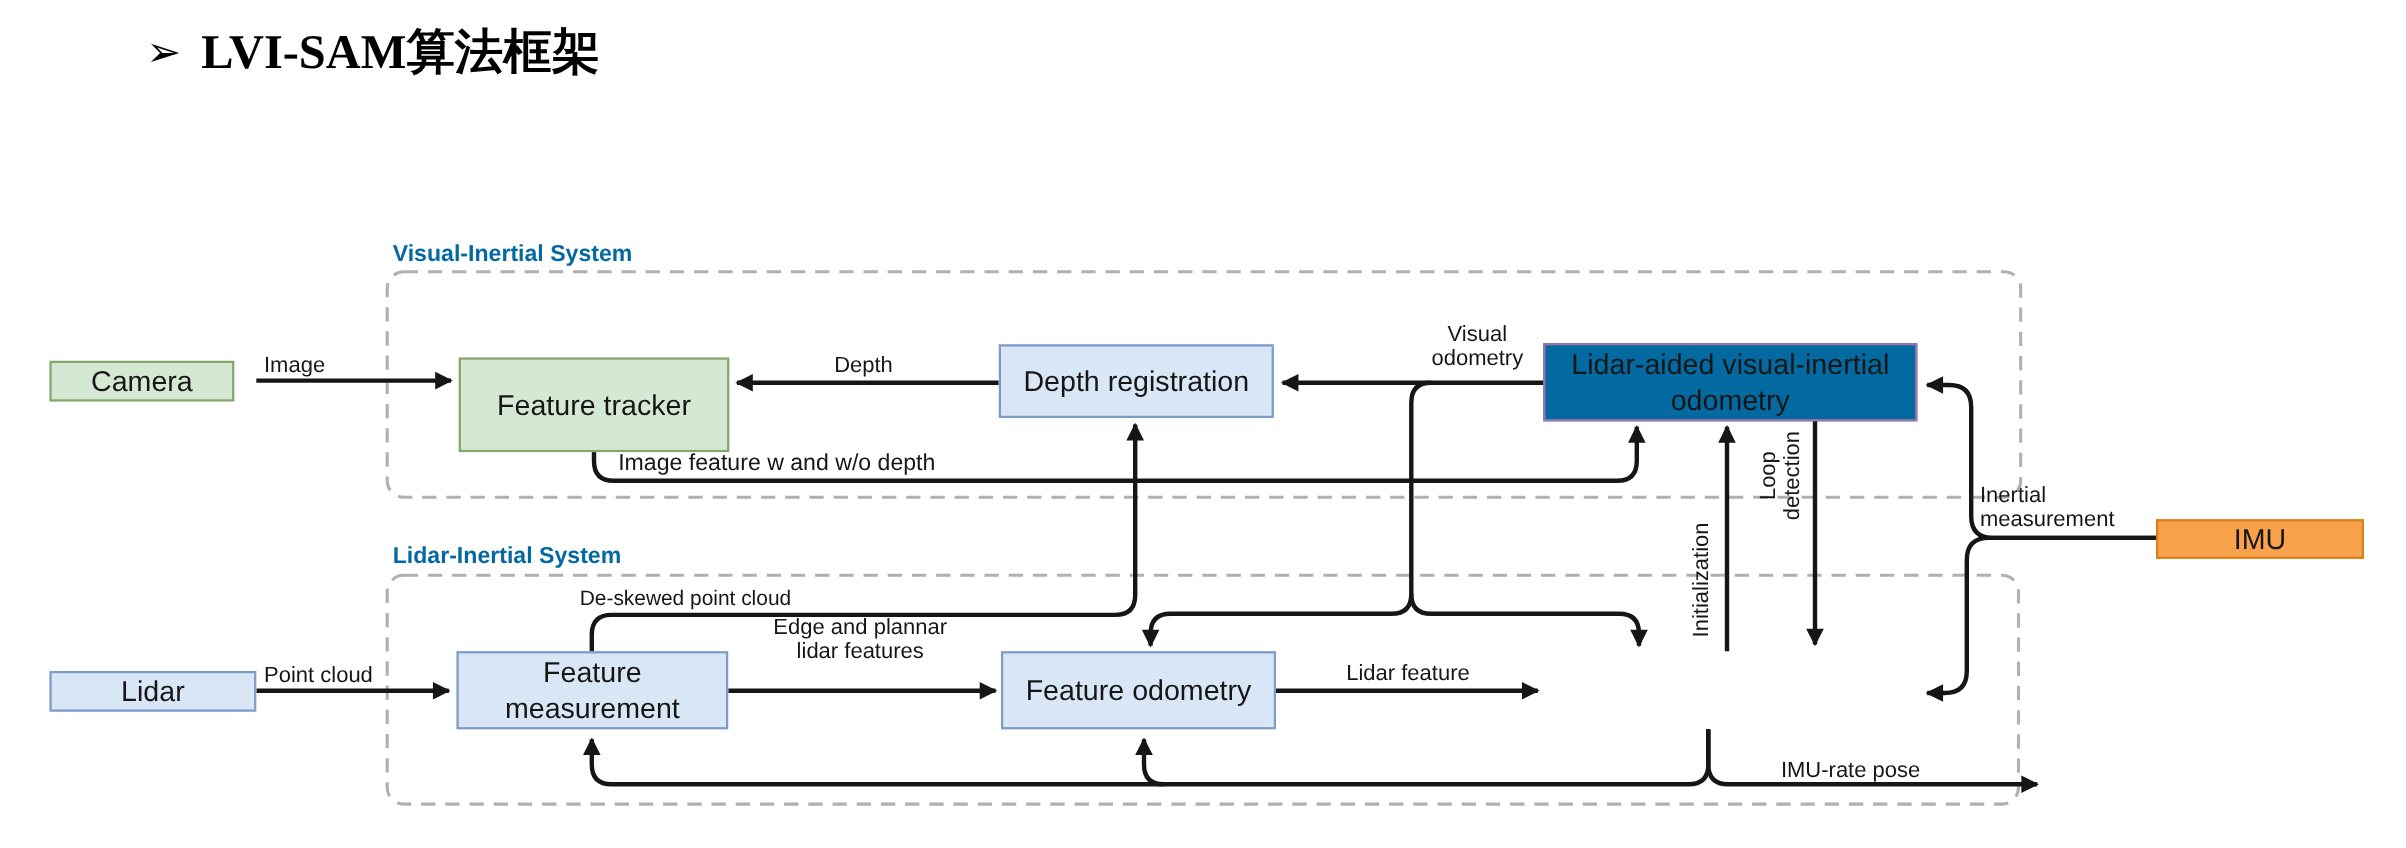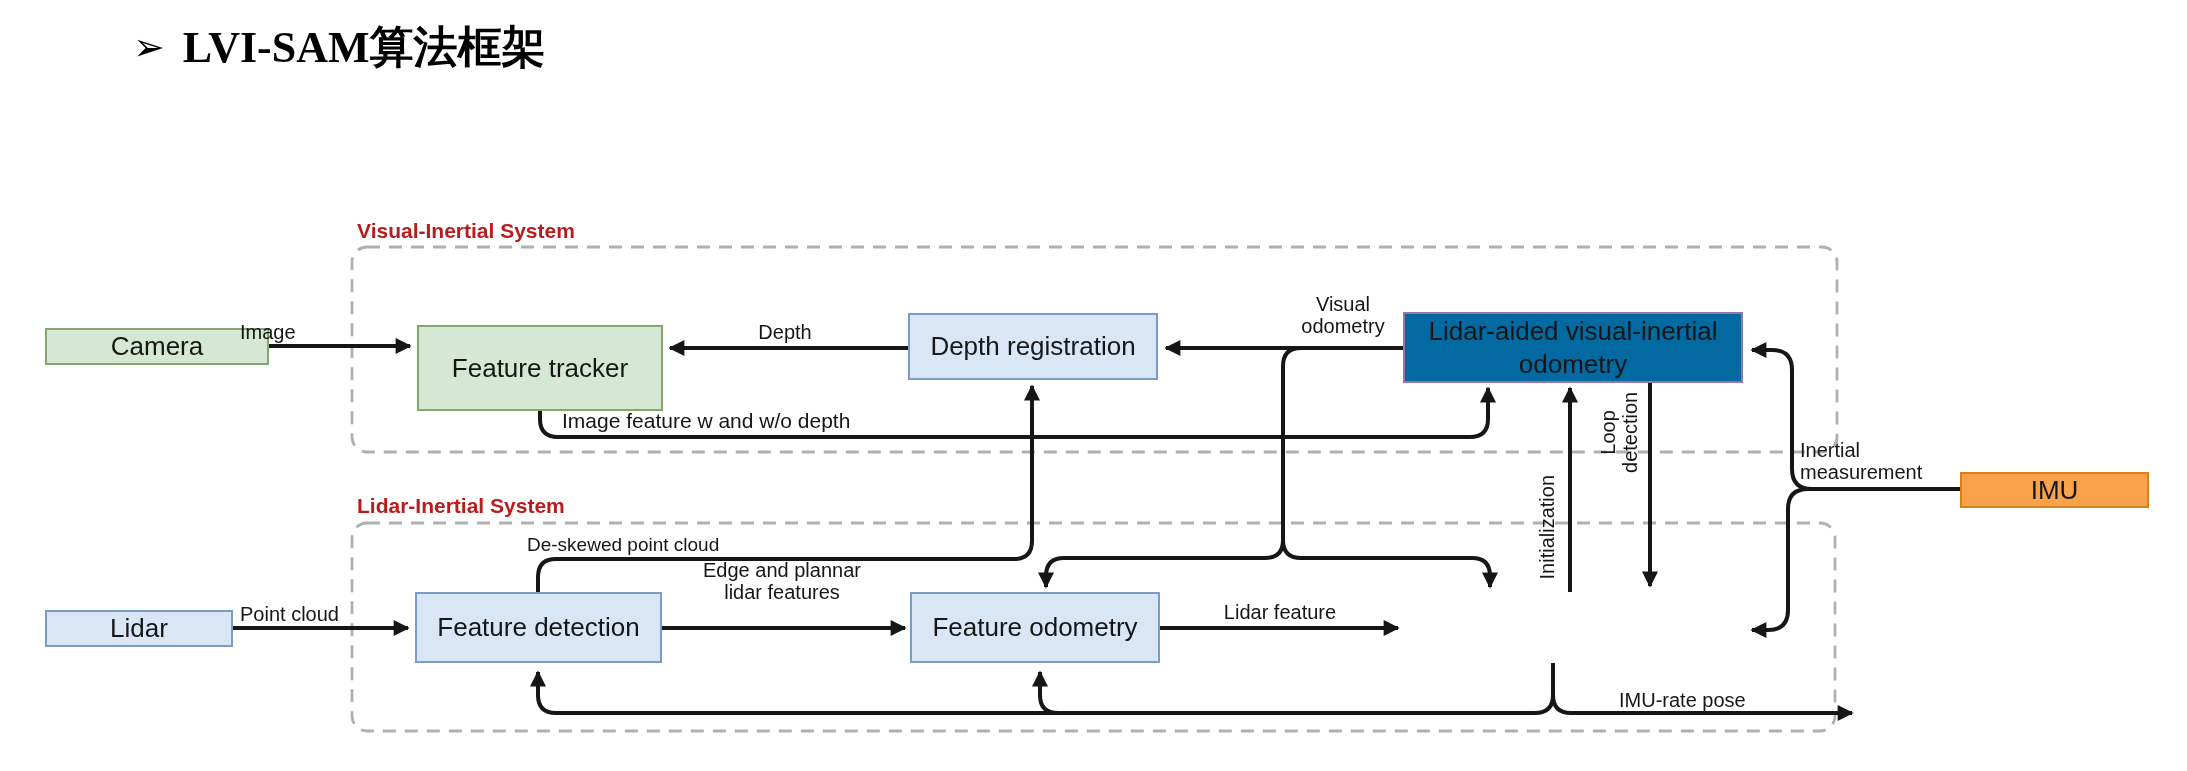--- a/index.html
+++ b/index.html
@@ -2,21 +2,21 @@
 <html><head>
 <meta charset="utf-8">
 <style>
   html,body{margin:0;padding:0;background:#ffffff;}
   .stage{position:relative;width:2187px;height:771px;background:#ffffff;overflow:hidden;
          font-family:"Liberation Sans",sans-serif;color:#141414;}
   .title{position:absolute;left:133px;top:18px;display:flex;align-items:baseline;gap:18px;
          font-family:"Liberation Serif",serif;font-weight:bold;font-size:44px;color:#000;}
   .title .bullet{font-family:"DejaVu Sans",sans-serif;font-size:38px;transform:translateY(-2px);}
   .wires{position:absolute;left:0;top:0;}
-  .glabel{position:absolute;font-weight:bold;font-size:21px;color:#b91c1c;}
+  .glabel{position:absolute;font-weight:bold;font-size:21px;color:#0369a1;}
   .node{position:absolute;box-sizing:border-box;display:flex;align-items:center;justify-content:center;
         text-align:center;border:2.5px solid;font-size:26px;line-height:1.25;color:#161616;
         white-space:pre-line;}
   .green {background:#d5e8d4;border-color:#83a86c;}
   .blue  {background:#d8e6f6;border-color:#7b9cc7;}
   .purple{background:#0369a1;border-color:#9a74ab;}
   .orange{background:#f8a24b;border-color:#db7f18;}
   .elabel{position:absolute;font-size:20px;line-height:1.12;color:#161616;white-space:pre-line;}
   .center{text-align:center;}
   .right{}
@@ -76,28 +76,28 @@
 
       <path d="M1058 713 Q1040 713 1040 695 V672" marker-end="url(#arr)"></path>
 
       <path d="M1553 663 V695 Q1553 713 1571 713 H1852" marker-end="url(#arr)"></path>
     </g>
   </svg>
 
   <div class="glabel" style="left:357px;top:219px;">Visual-Inertial System</div>
   <div class="glabel" style="left:357px;top:494px;">Lidar-Inertial System</div>
 
-  <div class="node green" style="left:45px;top:328px;width:224px;height:37px;">Camera</div>
+  <div class="node green" style="left:45px;top:328px;width:168px;height:37px;">Camera</div>
   <div class="node blue" style="left:45px;top:610px;width:188px;height:37px;">Lidar</div>
   <div class="node orange" style="left:1960px;top:472px;width:189px;height:36px;">IMU</div>
   <div class="node green" style="left:417px;top:312px;width:246px;height:86px;margin-top:13px;">Feature tracker</div>
   <div class="node blue" style="left:908px;top:313px;width:250px;height:67px;">Depth registration</div>
   <div class="node purple" style="left:1403px;top:312px;width:340px;height:71px;">Lidar-aided visual-inertial
 odometry</div>
-  <div class="node blue" style="left:415px;top:592px;width:247px;height:71px;">Feature detection</div>
+  <div class="node blue" style="left:415px;top:592px;width:247px;height:71px;">Feature measurement</div>
   <div class="node blue" style="left:910px;top:592px;width:250px;height:71px;">Feature odometry</div>
 
   <div class="elabel" style="left:240px;top:321px;">Image</div>
   <div class="elabel" style="left:240px;top:603px;">Point cloud</div>
   <div class="elabel center" style="left:730px;top:321px;width:110px;">Depth</div>
   <div class="elabel center" style="left:1290px;top:293px;width:106px;">Visual
 odometry</div>
   <div class="elabel" style="left:562px;top:409px;font-size:21px;">Image feature w and w/o depth</div>
   <div class="elabel" style="left:527px;top:534px;font-size:19px;">De-skewed point cloud</div>
   <div class="elabel center" style="left:692px;top:559px;width:180px;">Edge and plannar

